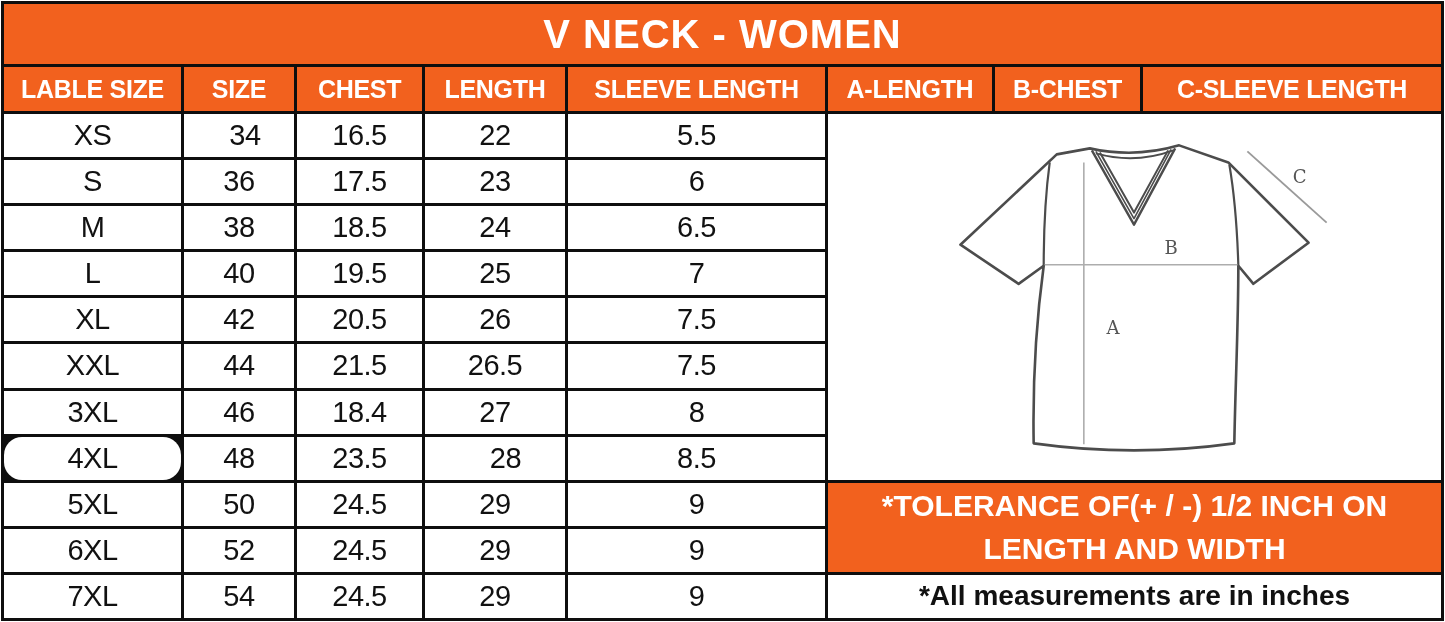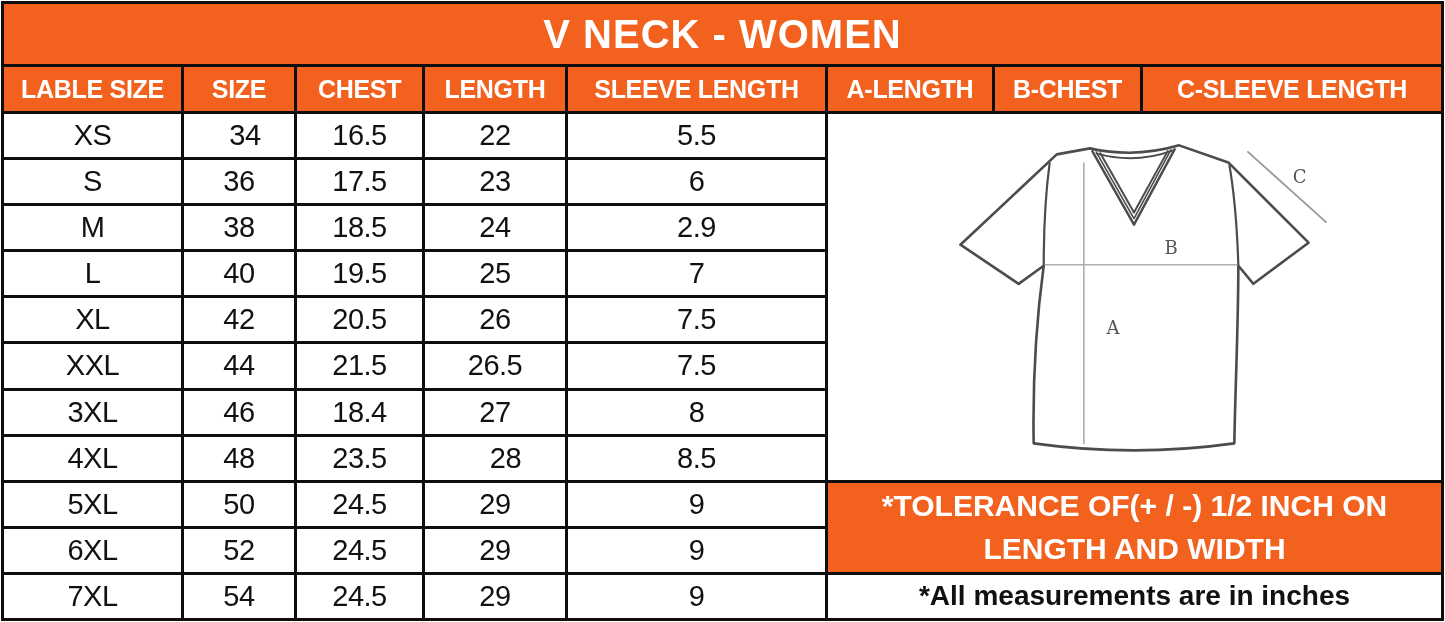--- a/index.html
+++ b/index.html
@@ -81,42 +81,42 @@
     <div class="cell body-cell" style="grid-area: 3 / 5;">5.5</div>
     <div class="cell body-cell" style="grid-area: 4 / 1;">S</div>
     <div class="cell body-cell" style="grid-area: 4 / 2;">36</div>
     <div class="cell body-cell" style="grid-area: 4 / 3;">17.5</div>
     <div class="cell body-cell" style="grid-area: 4 / 4; text-align: right;">23</div>
     <div class="cell body-cell" style="grid-area: 4 / 5;">6</div>
     <div class="cell body-cell" style="grid-area: 5 / 1;">M</div>
     <div class="cell body-cell" style="grid-area: 5 / 2;">38</div>
     <div class="cell body-cell" style="grid-area: 5 / 3;">18.5</div>
     <div class="cell body-cell" style="grid-area: 5 / 4;">24</div>
-    <div class="cell body-cell" style="grid-area: 5 / 5;">2.9</div>
+    <div class="cell body-cell" style="grid-area: 5 / 5;">6.5</div>
     <div class="cell body-cell" style="grid-area: 6 / 1;">L</div>
     <div class="cell body-cell" style="grid-area: 6 / 2;">40</div>
     <div class="cell body-cell" style="grid-area: 6 / 3;">19.5</div>
     <div class="cell body-cell" style="grid-area: 6 / 4;">25</div>
     <div class="cell body-cell" style="grid-area: 6 / 5;">7</div>
     <div class="cell body-cell" style="grid-area: 7 / 1;">XL</div>
     <div class="cell body-cell" style="grid-area: 7 / 2;">42</div>
     <div class="cell body-cell" style="grid-area: 7 / 3;">20.5</div>
     <div class="cell body-cell" style="grid-area: 7 / 4;">26</div>
     <div class="cell body-cell" style="grid-area: 7 / 5;">7.5</div>
     <div class="cell body-cell" style="grid-area: 8 / 1;">XXL</div>
     <div class="cell body-cell" style="grid-area: 8 / 2;">44</div>
     <div class="cell body-cell" style="grid-area: 8 / 3;">21.5</div>
     <div class="cell body-cell" style="grid-area: 8 / 4;">26.5</div>
     <div class="cell body-cell" style="grid-area: 8 / 5;">7.5</div>
     <div class="cell body-cell" style="grid-area: 9 / 1;">3XL</div>
     <div class="cell body-cell" style="grid-area: 9 / 2;">46</div>
     <div class="cell body-cell" style="grid-area: 9 / 3;">18.4</div>
     <div class="cell body-cell" style="grid-area: 9 / 4;">27</div>
     <div class="cell body-cell" style="grid-area: 9 / 5;">8</div>
-    <div class="cell body-cell" style="grid-area: 10 / 1;">4XL</div>
+    <div class="cell body-cell" style="grid-area: 10 / 1; border-radius: 18px;">4XL</div>
     <div class="cell body-cell" style="grid-area: 10 / 2;">48</div>
     <div class="cell body-cell" style="grid-area: 10 / 3;">23.5</div>
     <div class="cell body-cell" style="grid-area: 10 / 4; padding-left: 21px;">28</div>
     <div class="cell body-cell" style="grid-area: 10 / 5;">8.5</div>
     <div class="cell body-cell" style="grid-area: 11 / 1;">5XL</div>
     <div class="cell body-cell" style="grid-area: 11 / 2;">50</div>
     <div class="cell body-cell" style="grid-area: 11 / 3;">24.5</div>
     <div class="cell body-cell" style="grid-area: 11 / 4;">29</div>
     <div class="cell body-cell" style="grid-area: 11 / 5;">9</div>
     <div class="cell body-cell" style="grid-area: 12 / 1;">6XL</div>

